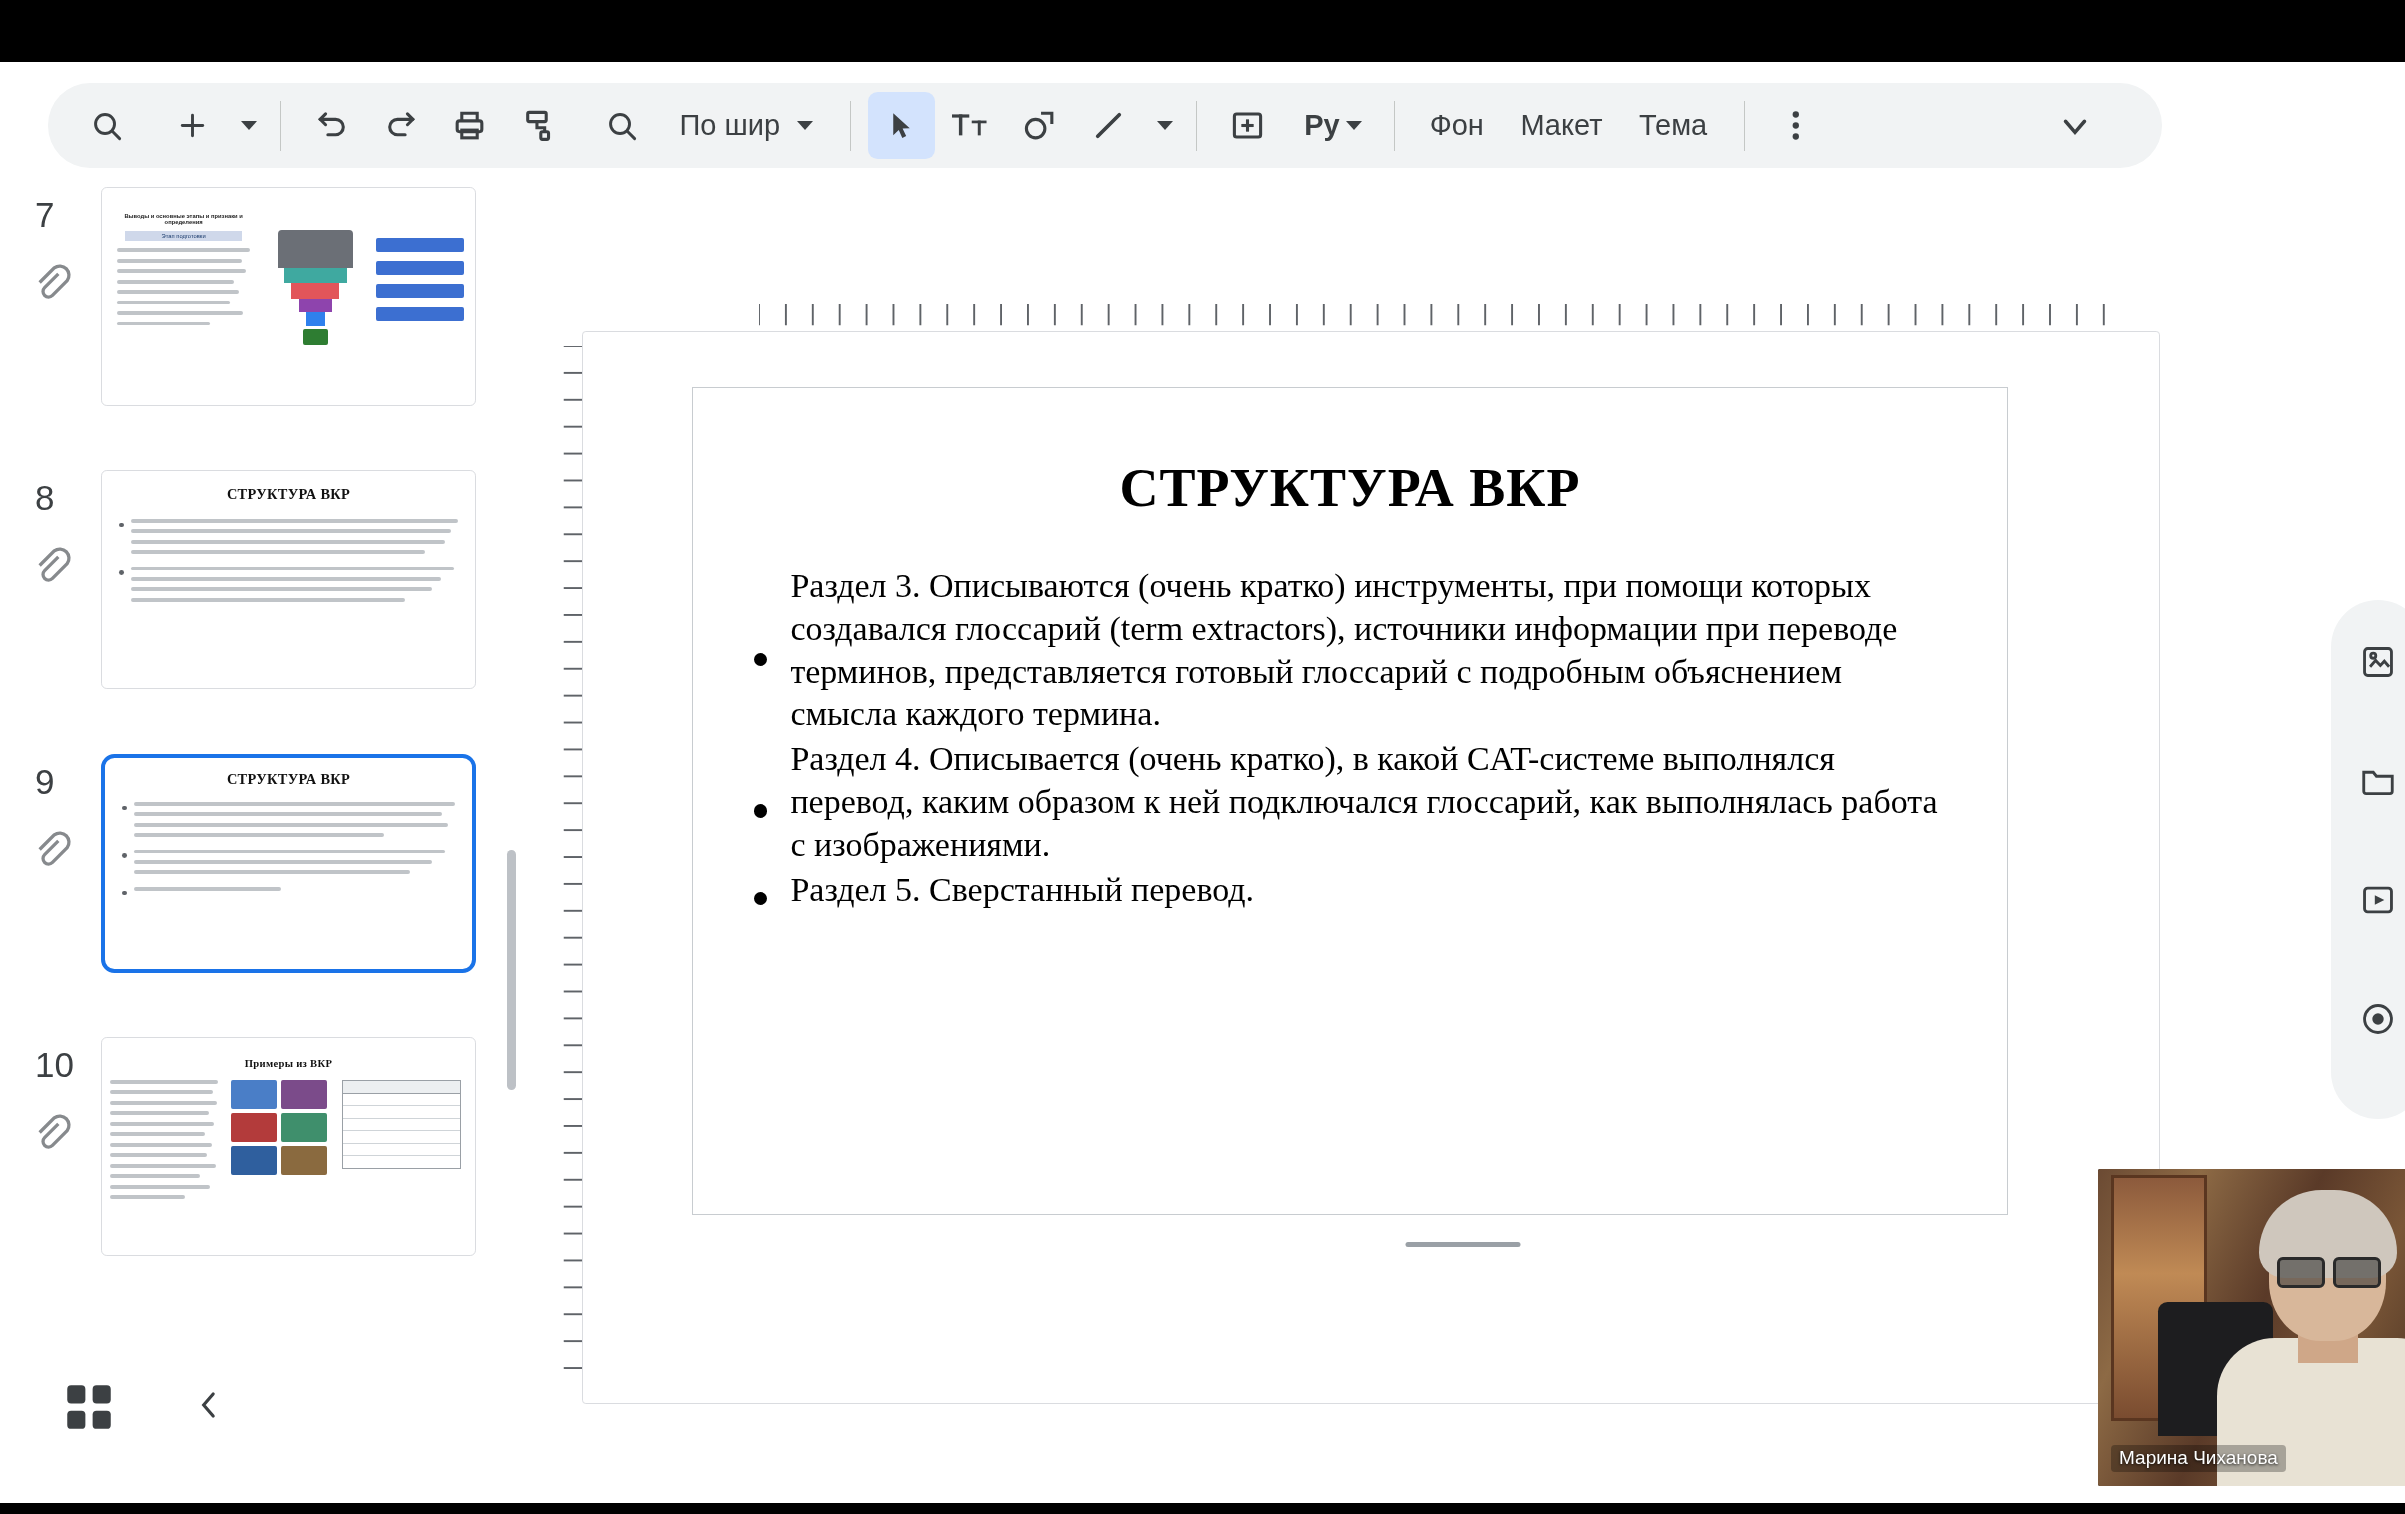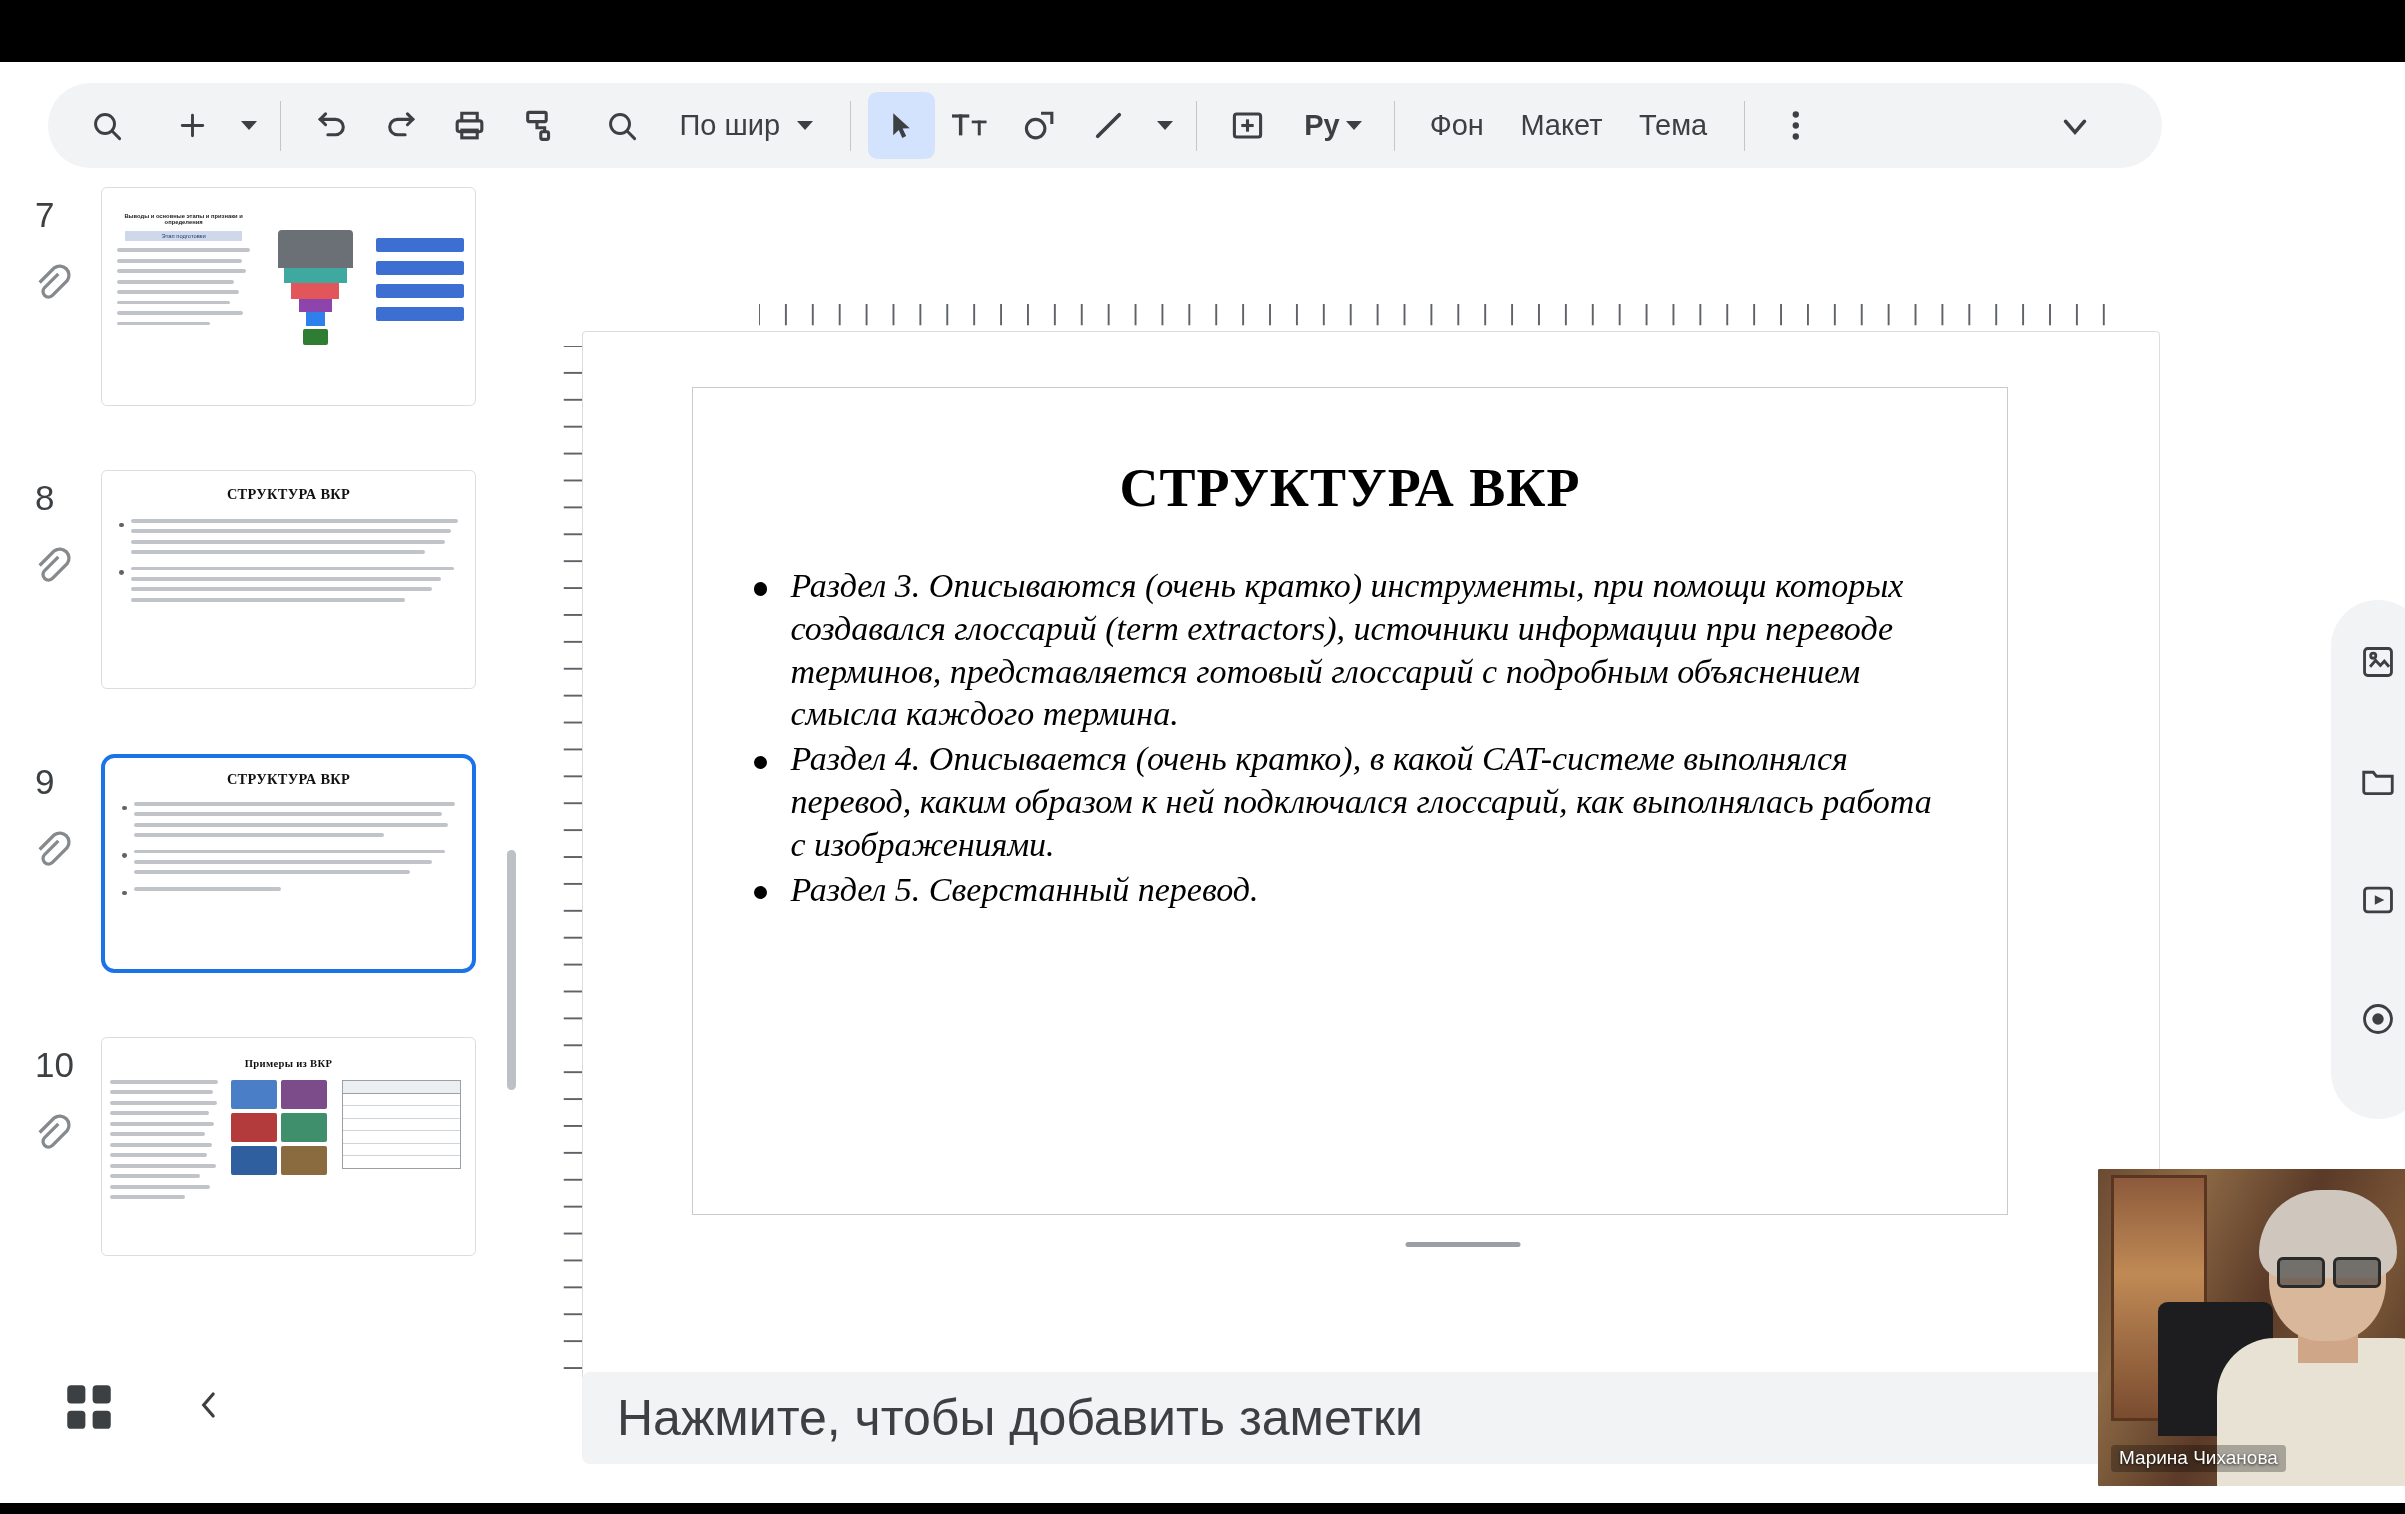--- a/index.html
+++ b/index.html
@@ -258,23 +258,22 @@
   }
   #slide-body {
     margin: 46px 61px 0 61px;
     font-family: "Liberation Serif", serif;
     font-size: 34px;
     line-height: 1.26;
     color: #000;
   }
   .s-bullet {
     display: flex;
-    align-items: flex-start;
+    align-items: center;
     margin-bottom: 1.9px;
-    font-style: italic;
   }
   .s-dot {
     width: 13.4px; height: 13.4px;
     border-radius: 50%;
     background: #000;
     margin: 17.3px 23px 0 0;
     flex: 0 0 auto;
   }
   .s-txt { flex: 1 1 auto; }
 
@@ -871,23 +870,20 @@
           <div class="s-bullet">
             <div class="s-dot"></div>
             <div class="s-txt">Раздел 5. Сверстанный перевод.</div>
           </div>
         </div>
       </div>
 
       <div id="slide-handle"></div>
     </div>
 
-    <div id="notes">
-      <span>Нажмите, чтобы добавить заметки</span>
-    </div>
 
     <div id="side-rail">
       <div class="rail-btn">
         <svg width="38" height="38" viewBox="0 0 24 24" fill="none" stroke="#3c4043" stroke-width="1.8">
           <rect x="3.5" y="3.5" width="17" height="17" rx="2"></rect>
           <path d="M7 15l3.5-4 3 3.2L16 11.5l3 3.5"></path>
             <circle cx="9" cy="8" r="1.6"></circle>
         </svg>
       </div>
       <div class="rail-btn">

